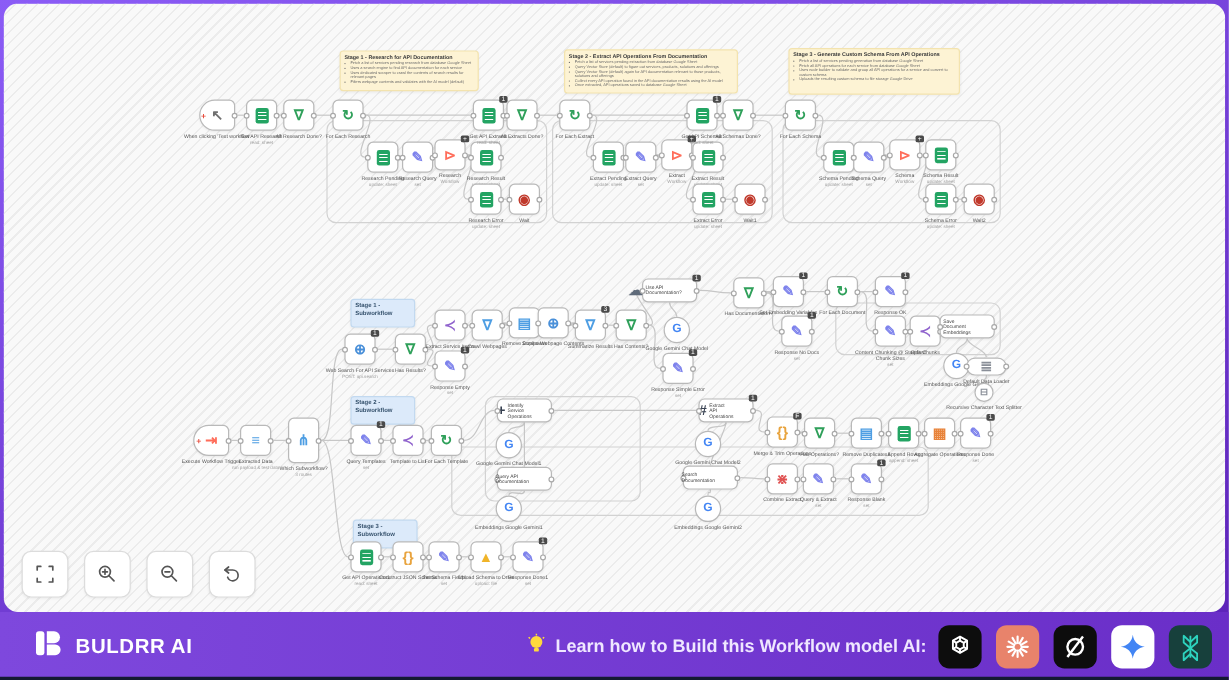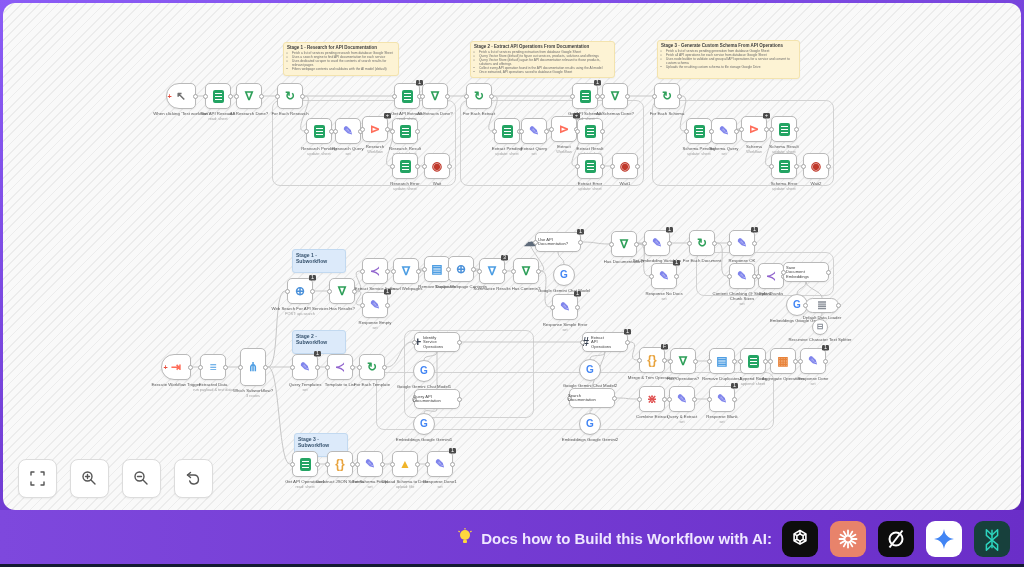--- a/index.html
+++ b/index.html
@@ -749,29 +749,39 @@
       </div>
       <div class="cbtn">
         <svg width="19" height="19" viewBox="0 0 19 19" fill="none" stroke="#555" stroke-width="1.4" stroke-linecap="round" stroke-linejoin="round">
           <path d="M6.5 3.5 3.5 6 6.5 8.5"></path>
           <path d="M3.5 6H10a4.5 4.5 0 1 1-4.3 6"></path>
         </svg>
       </div>
     </div>
 
   <div class="footer">
+    <div class="brandwrap">
+      <span>
+        <svg width="26" height="26" viewBox="0 0 26 24">
+          <rect x="2" y="2" width="7" height="20" rx="2.5" fill="#fff"></rect>
+          <path d="M11 2h6a5 5 0 0 1 0 10h-6z" fill="#fff"></path>
+          <path d="M11 13h7a4.5 4.5 0 0 1 0 9h-7z" fill="#fff"></path>
+        </svg>
+      </span>
+      <span class="brand">BULDRR AI</span>
+    </div>
     <div class="promo">
       <span>
         <svg width="16" height="18" viewBox="0 0 16 18">
           <circle cx="8" cy="7" r="5" fill="#ffd83d"></circle>
           <rect x="6" y="12" width="4" height="3" rx="1" fill="#ffd83d"></rect>
           <path d="M8 0v1.6M1.5 3l1.2 1M14.5 3l-1.2 1" stroke="#ffd83d" stroke-width="1.2"></path>
         </svg>
       </span>
-      <span>Docs how to Build this Workflow with AI:</span>
+      <span>Learn how to Build this Workflow model AI:</span>
     </div>
     <div class="tiles" id="tiles">
         <div class="tile" style="background: rgb(13, 13, 13);">
           <svg width="24" height="24" viewBox="0 0 24 24">
             <g fill="none" stroke="#ffffff" stroke-width="1.6" stroke-linejoin="round">
               <path d="M12 3.5 17.9 6.9V13.7L12 17.1 6.1 13.7V6.9Z"></path>
               <path d="M12 6.9 15.1 8.7v3.6L12 14.1 8.9 12.3V8.7Z"></path>
               <path d="M12 3.5V6.9M17.9 6.9 15.1 8.7M17.9 13.7 15.1 12.3M12 17.1V14.1M6.1 13.7 8.9 12.3M6.1 6.9 8.9 8.7"></path>
             </g>
           </svg>

